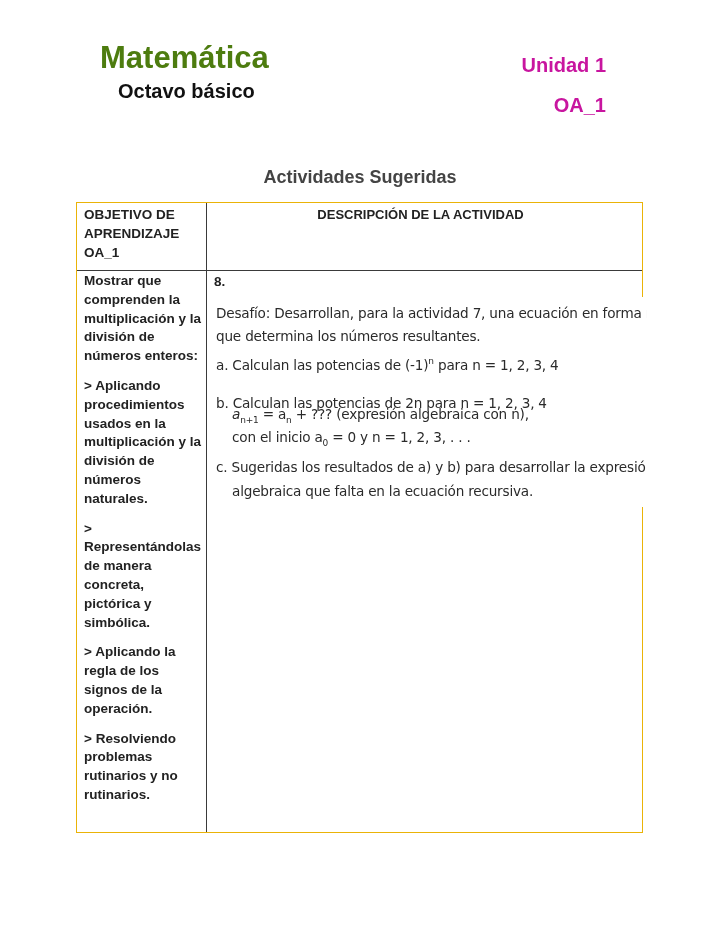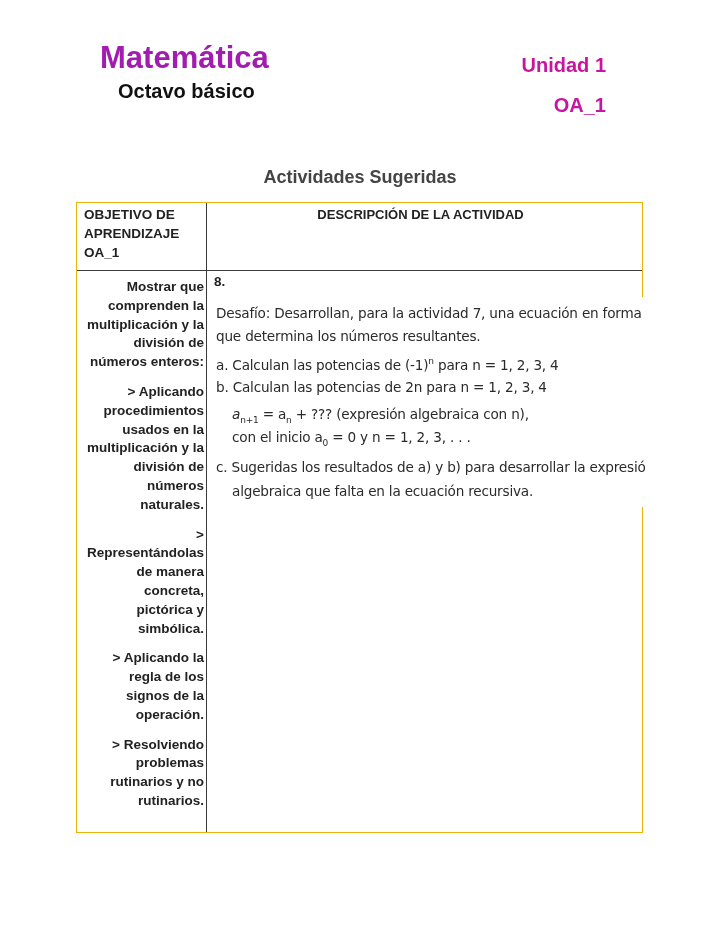--- a/index.html
+++ b/index.html
@@ -18,21 +18,21 @@
       position: absolute;
       left: 100px;
       top: 40px;
       width: 200px;
     }
     .subject-title {
       font-family: "Liberation Sans", sans-serif;
       font-weight: bold;
       font-size: 31px;
       line-height: 36px;
-      color: #a21caf;
+      color: #4d7c0f;
       margin: 0;
     }
     .grade-title {
       font-family: "Liberation Sans", sans-serif;
       font-weight: bold;
       font-size: 20px;
       line-height: 24px;
       color: #111111;
       margin: 3px 0 0 18px;
     }
@@ -116,22 +116,21 @@
       position: absolute;
       left: 7px;
       top: 69px;
       width: 120px;
       font-weight: bold;
       font-size: 13.5px;
       line-height: 18.8px;
       color: #222222;
     }
     .objective-cell p {
-      margin: 6px 0 11px 0;
-      text-align: right;
+      margin: 0 0 11px 0;
     }
     .activity-number {
       position: absolute;
       left: 137px;
       top: 69px;
       font-weight: bold;
       font-size: 13.5px;
       line-height: 19px;
       color: #222222;
     }
@@ -191,18 +190,18 @@
     <p>&gt; Resolviendo problemas rutinarios y no rutinarios.</p>
   </div>
 
   <div class="activity-number">8.</div>
 </div>
 
 <div class="activity-image">
   <div class="line" style="top:6px;">Desafío: Desarrollan, para la actividad 7, una ecuación en forma r</div>
   <div class="line" style="top:29px;">que determina los números resultantes.</div>
   <div class="line" style="top:54px;"><span>a. Calculan las potencias de (-1)</span><sup>n</sup><span> para n = 1, 2, 3, 4</span></div>
-  <div class="line" style="top:80px;text-align:center;">b. Calculan las potencias de 2n para n = 1, 2, 3, 4</div>
+  <div class="line" style="top:96px;text-align:center;">b. Calculan las potencias de 2n para n = 1, 2, 3, 4</div>
   <div class="line" style="top:107px; left:22px;"><span class="formula-a">a</span><sub>n+1</sub><span> = a</span><sub>n</sub><span> + ??? (expresión algebraica con n),</span></div>
   <div class="line" style="top:130px; left:22px;"><span>con el inicio a</span><sub>0</sub><span> = 0 y n = 1, 2, 3, . . .</span></div>
   <div class="line" style="top:160px;">c. Sugeridas los resultados de a) y b) para desarrollar la expresió</div>
   <div class="line" style="top:184px; left:22px;">algebraica que falta en la ecuación recursiva.</div>
 </div>
 
 </body></html>

